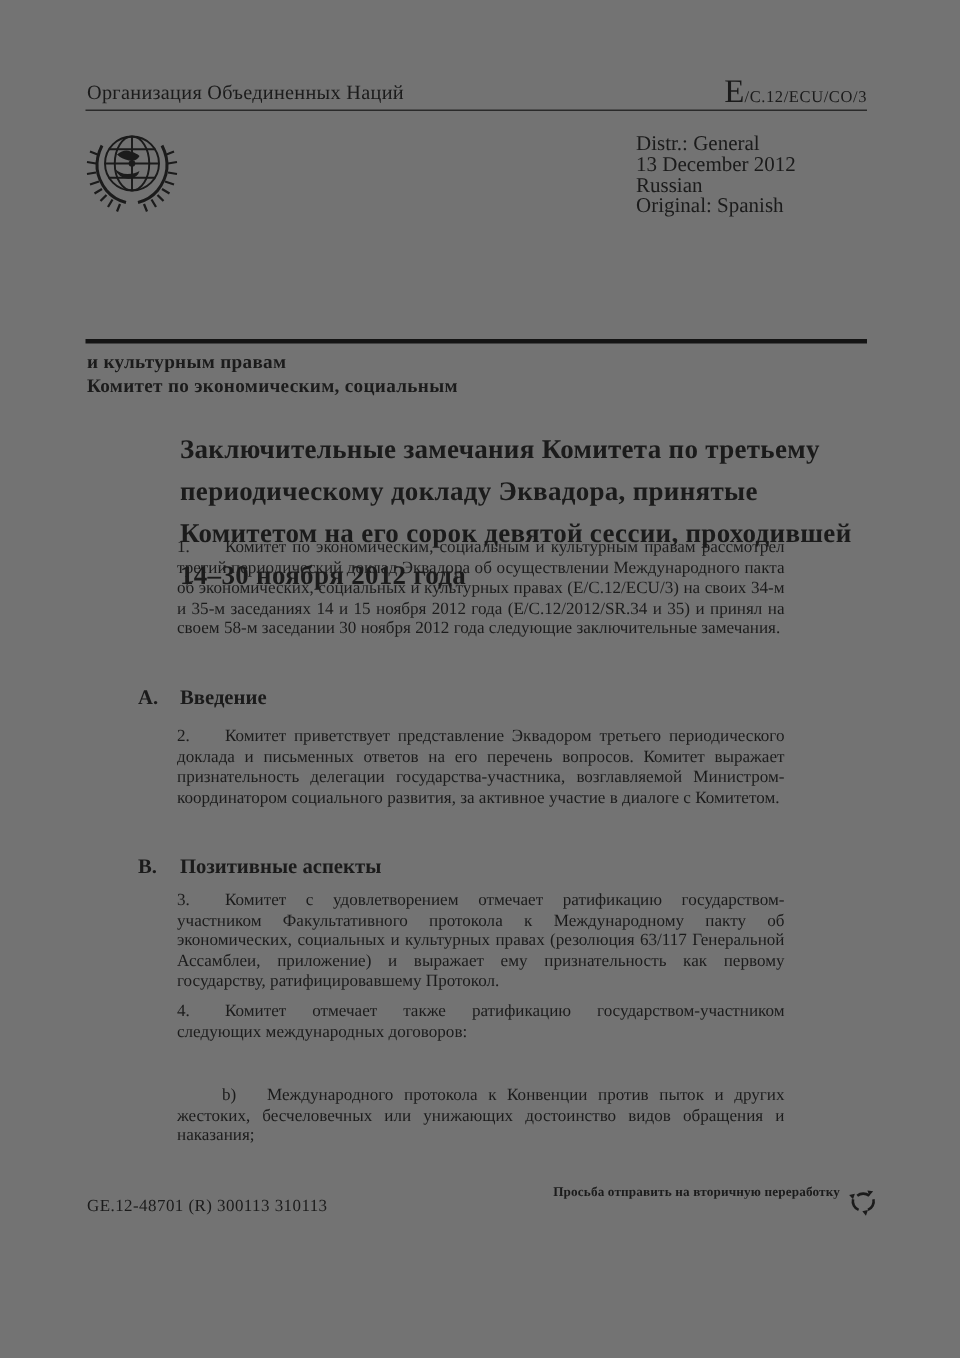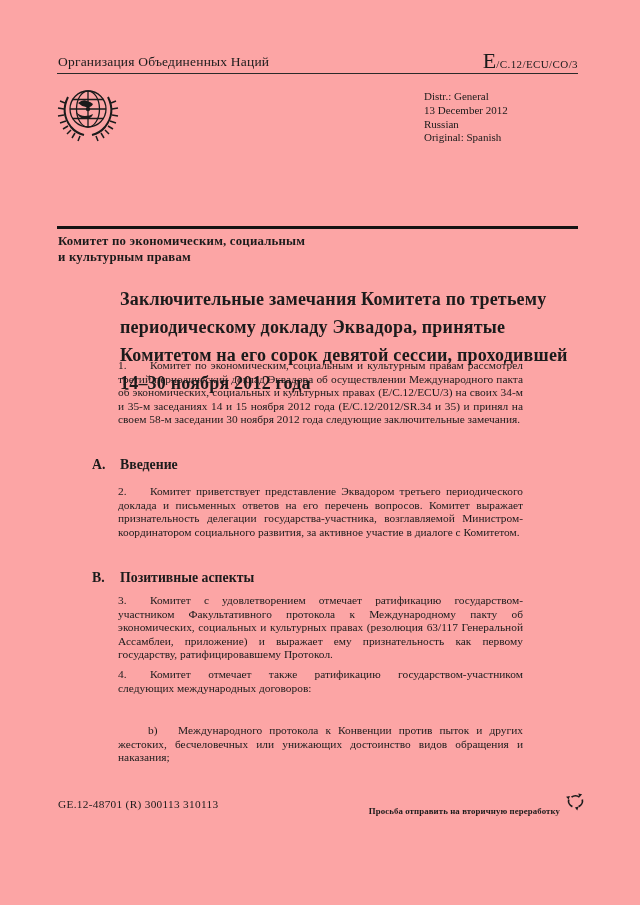--- a/index.html
+++ b/index.html
@@ -1,56 +1,56 @@
 <!DOCTYPE html>
 <html><head>
 <meta charset="utf-8">
 <style>
   html,body{margin:0;padding:0;background:#e9e9e9;}
   .page{
     position:relative;
     width:640px;height:905px;
     margin:0 auto;
-    background:#fca5a5;
+    background:#737373;
     font-family:"Liberation Serif","DejaVu Serif",serif;
     color:#1b1b1b;
     overflow:hidden;
   }
   .abs{position:absolute;}
 
   
   .org-name{left:58px;top:54px;font-size:13.5px;letter-spacing:.2px;}
   .doc-symbol{top:50px;right:62px;white-space:nowrap;}
   .doc-symbol .big{font-size:22px;line-height:22px;}
   .doc-symbol .rest{font-size:11px;letter-spacing:.4px;}
   .rule-thin{left:57px;top:73px;width:521px;height:1px;background:#2a2a2a;}
   .emblem{left:56px;top:83px;}
   .council{left:129px;top:84px;font-size:20.5px;font-weight:bold;line-height:25px;letter-spacing:.3px;}
-  .distr{left:424px;top:90px;font-size:11px;line-height:13.8px;}
+  .distr{left:424px;top:90px;font-size:14px;line-height:13.8px;}
   .rule-thick{left:57px;top:226px;width:521px;height:2.5px;background:#141414;}
 
   
   .committee{left:58px;top:233px;font-size:12.8px;font-weight:bold;line-height:16px;letter-spacing:.2px;}
 
   
   .main-title{left:120px;top:285px;width:448px;font-size:18px;font-weight:bold;line-height:28px;letter-spacing:.2px;}
 
   
   .para{left:118px;width:405px;font-size:11.4px;line-height:13.5px;text-align:justify;}
   .pnum{display:inline-block;width:32px;}
   .sub{text-indent:30px;}
   .submarker{display:inline-block;width:30px;text-indent:0;}
 
   
   .section-h{left:92px;font-size:13.8px;font-weight:bold;display:flex;}
   .section-h .letter{display:inline-block;width:28px;}
 
   
   .footer-left{left:58px;top:798px;font-size:11.3px;letter-spacing:.3px;}
-  .footer-right{right:52px;top:789px;display:flex;align-items:flex-end;gap:3px;}
+  .footer-right{right:52px;top:789px;display:flex;align-items:flex-start;gap:3px;}
   .footer-right .txt{font-size:8.8px;font-weight:bold;letter-spacing:.1px;}
 
   svg .ln{fill:none;stroke:#1b1b1b;}
 </style>
 </head>
 <body>
 
 <div class="page">
 
   <div class="abs org-name">Организация Объединенных Наций</div>
@@ -88,22 +88,22 @@
   <div class="abs distr">
     <div>Distr.: General</div>
     <div>13 December 2012</div>
     <div>Russian</div>
     <div>Original: Spanish</div>
   </div>
 
   <div class="abs rule-thick"></div>
 
   <div class="abs committee">
+    <div>и культурным правам</div>
     <div>Комитет по экономическим, социальным</div>
-    <div>и культурным правам</div>
   </div>
 
   <div class="abs main-title">Заключительные замечания Комитета по третьему периодическому докладу Эквадора, принятые Комитетом на его сорок девятой сессии, проходившей 14–30 ноября 2012 года</div>
 
   <div class="abs para" style="top:359px;">
     <span class="pnum">1.</span><span>Комитет по экономическим, социальным и культурным правам рассмотрел третий периодический доклад Эквадора об осуществлении Международного пакта об экономических, социальных и культурных правах (E/C.12/ECU/3) на своих 34-м и 35-м заседаниях 14 и 15 ноября 2012 года (E/C.12/2012/SR.34 и 35) и принял на своем 58-м заседании 30 ноября 2012 года следующие заключительные замечания.</span>
   </div>
 
   <div class="abs section-h" style="top:457px;">
     <span class="letter">A.</span>

